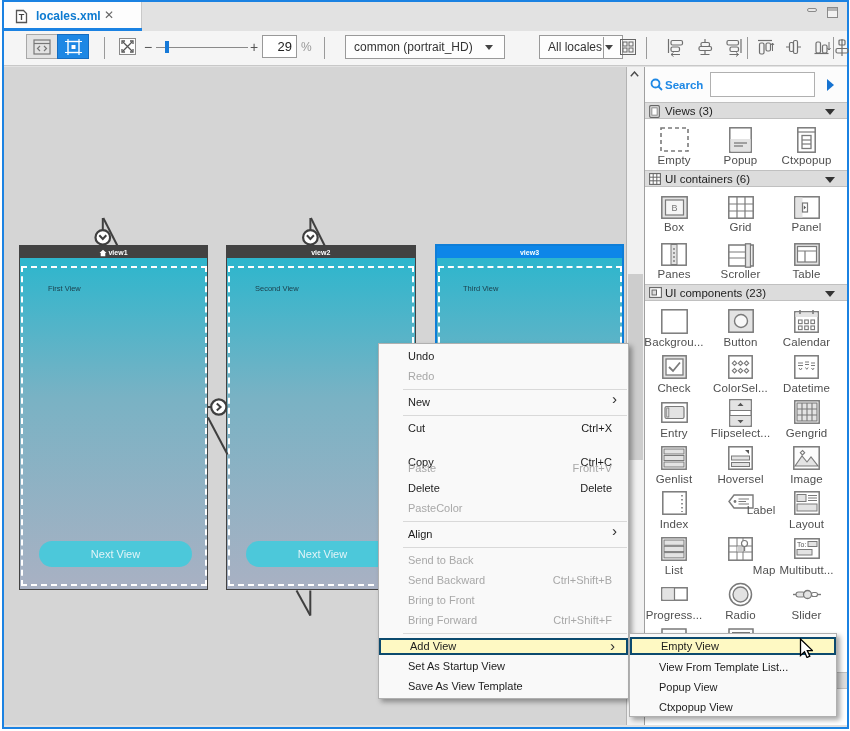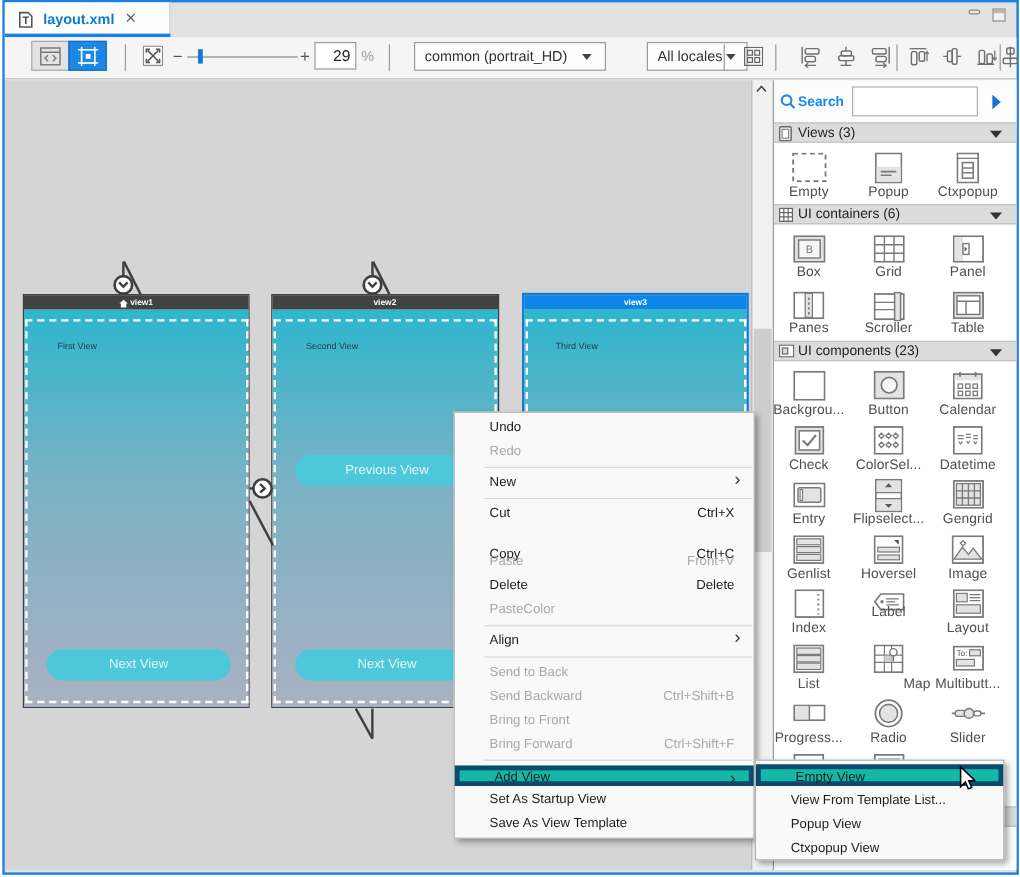--- a/index.html
+++ b/index.html
@@ -56,34 +56,34 @@
 .vlabel { position:absolute; font-size:7.5px; font-weight:500; color:#1a3d4a; }
 .vbtn { position:absolute; height:26px; background:#4cc8da; border-radius:13px; color:#e2f4f8; font-size:11px; text-align:center; line-height:26px; }
 
 #menu { z-index:5; left:378px; top:343px; width:251px; height:356px; background:#f9f9f9; border:1px solid #b0b0b0; box-shadow:3px 3px 5px rgba(0,0,0,0.35); }
 #submenu { z-index:5; left:629px; top:633px; width:208px; height:84px; background:#f9f9f9; border:1px solid #b0b0b0; box-shadow:3px 3px 5px rgba(0,0,0,0.35); }
 .mi { position:absolute; left:0; width:100%; height:20px; font-size:11px; color:#1c1c1c; line-height:20px; padding-left:29px; }
 .mi .sc { position:absolute; right:16px; top:0; }
 .mi.dis { color:#a8a8a8; }
 .mi .arr { position:absolute; right:9px; top:-1px; font-size:15px; color:#333; font-family:"Liberation Mono",monospace; }
 .msep { position:absolute; left:24px; right:1px; height:1px; background:#d9d9d9; }
-.hl { background:#14b8a6; border:4px solid #0c4a6e; }
+.hl { background:#fef9c3; border:2px solid #0c4a6e; }
 </style>
 </head>
 <body>
 <div id="app">
   <div id="frame" class="abs"></div>
 
   <div id="tab" class="abs"></div>
   <div id="tabline" class="abs"></div>
   <svg class="abs" style="left:15px;top:9px" width="13" height="15" viewBox="0 0 13 15">
     <path d="M1.5 1.5 h7 l3 3 v9 h-10 z" fill="#fff" stroke="#555" stroke-width="1.3"></path>
     <text x="6.5" y="11" font-size="9" font-weight="bold" fill="#444" text-anchor="middle">T</text>
   </svg>
-  <div id="tabtxt" class="abs">layout.xml</div>
+  <div id="tabtxt" class="abs">locales.xml</div>
   <div id="tabx" class="abs">✕</div>
   <div id="winmin" class="abs"></div>
   <div id="winmax" class="abs">
       <i></i>
     </div>
 
   <div id="toolbar" class="abs"></div>
   <div id="tb1" class="abs tbtn"></div>
   <div id="tb2" class="abs tbtn"></div>
   <svg class="abs" style="left:33px;top:39px" width="18" height="16" viewBox="0 0 18 16">
@@ -182,21 +182,20 @@
     <div class="vbody"></div>
     <div class="vdash" style="left:0.5px; right:0.5px; top:20px; bottom:3.5px;"></div>
     <div class="vlabel" style="left:28px; top:37.5px;text-align:center;">First View</div>
     <div class="vbtn" style="left:19px; top:295px; width:153px;">Next View</div>
   </div>
   <div id="view2" class="abs view">
     <div class="vhead">view2</div>
     <div class="vbody"></div>
     <div class="vdash" style="left:0.5px; right:0.5px; top:20px; bottom:3.5px;"></div>
     <div class="vlabel" style="left:28px; top:37.5px;">Second View</div>
-    <div class="vbtn" style="left:19px; top:133px; width:153px;">Previous View</div>
     <div class="vbtn" style="left:19px; top:295px; width:153px;">Next View</div>
   </div>
   <div id="view3" class="abs view">
     <div class="vhead">view3</div>
     <div class="vbody"></div>
     <div class="vdash" style="left:0.5px; right:0.5px; top:20px; bottom:3.5px;"></div>
     <div class="vlabel" style="left:26px; top:37.5px;">Third View</div>
   </div>
 
   <svg id="markers" class="abs" style="left:0;top:0" width="640" height="731" viewBox="0 0 640 731">
@@ -386,21 +385,21 @@
   <svg class="abs" style="left:661.5px;top:491px" width="25" height="24" viewBox="0 0 25 24">
         <rect x="0.8" y="0.8" width="23.4" height="22.4" fill="#fff" stroke="#7a7a7a" stroke-width="1.5"></rect>
         <path d="M20 4 V6 M20 8 V10 M20 12 V14 M20 16 V18 M20 20 V21" stroke="#7a7a7a" stroke-width="1.6" stroke-dasharray="1.5,1.5"></path>
       </svg>
   <div class="abs clabel" style="left:639px;top:518px;width:70px;text-align:center">Index</div>
   <svg class="abs" style="left:727.5px;top:494px" width="26" height="15" viewBox="0 0 26 15">
         <path d="M1 7.5 L6 1 H25 V14 H6 Z" fill="#fff" stroke="#7a7a7a" stroke-width="1.4"></path>
         <circle cx="7" cy="7.5" r="1.4" fill="#7a7a7a"></circle>
         <path d="M10.5 5 H21 M10.5 7.5 H18 M10.5 10 H21" stroke="#7a7a7a" stroke-width="1.1"></path>
       </svg>
-  <div class="abs clabel" style="left:705.5px;top:504px;width:70px;text-align:center">Label</div>
+  <div class="abs clabel" style="left:705.5px;top:504px;width:70px;text-align:right">Label</div>
   <svg class="abs" style="left:793.5px;top:491px" width="26" height="24" viewBox="0 0 26 24">
         <rect x="0.8" y="0.8" width="24.4" height="22.4" fill="#fff" stroke="#7a7a7a" stroke-width="1.5"></rect>
         <rect x="3" y="3.5" width="9" height="7" fill="#e3e3e3" stroke="#7a7a7a" stroke-width="1"></rect>
         <path d="M14 4.5 H23 M14 7 H23 M14 9.5 H23" stroke="#7a7a7a" stroke-width="1.1"></path>
         <rect x="3" y="13" width="20" height="7" fill="#e3e3e3" stroke="#7a7a7a" stroke-width="1"></rect>
       </svg>
   <div class="abs clabel" style="left:771.5px;top:518px;width:70px;text-align:center">Layout</div>
   <svg class="abs" style="left:661.0px;top:536.5px" width="26" height="24" viewBox="0 0 26 24">
         <rect x="0.8" y="0.8" width="24.4" height="22.4" fill="#fff" stroke="#7a7a7a" stroke-width="1.5"></rect>
         <rect x="3" y="3" width="20" height="5.3" fill="#e3e3e3" stroke="#7a7a7a" stroke-width="1"></rect>

